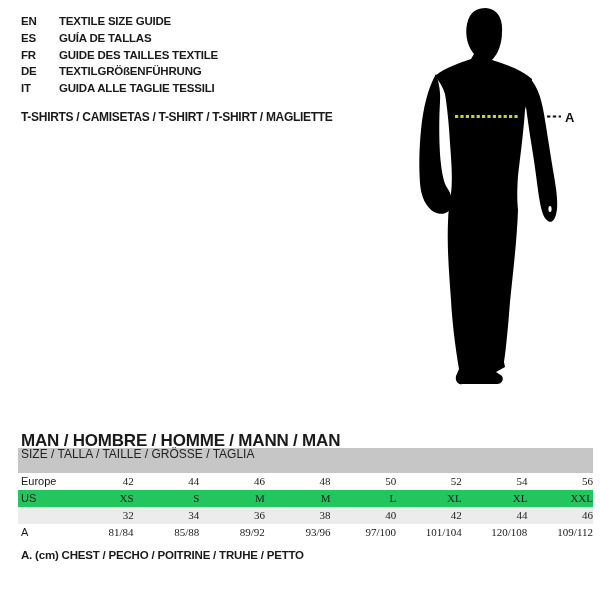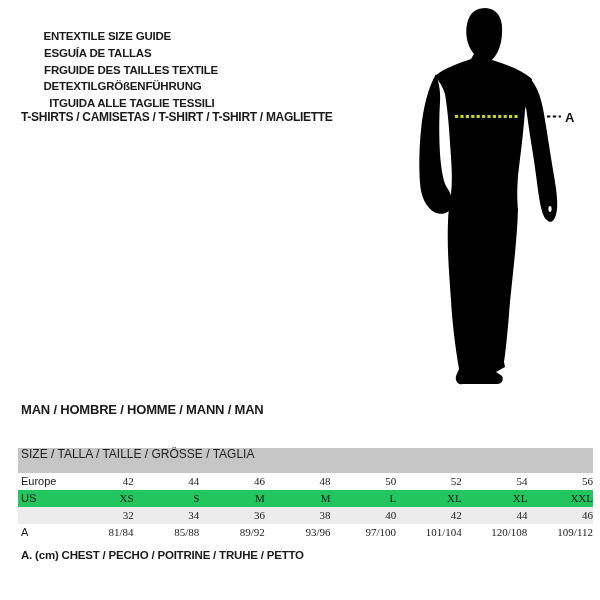--- a/index.html
+++ b/index.html
@@ -1,29 +1,29 @@
 <!DOCTYPE html>
 <html><head>
 <meta charset="utf-8">
 <style>
   html,body{margin:0;padding:0;background:#fff;}
   .page{
     position:relative;width:600px;height:600px;background:#ffffff;overflow:hidden;
     font-family:"Liberation Sans",sans-serif;color:#1a1a1a;
   }
   
-  .lang-list{position:absolute;left:21px;top:28px;text-align:right;}
+  .lang-list{position:absolute;left:21px;top:13px;}
   .lang-row{display:flex;height:16.7px;align-items:center;font-weight:bold;font-size:11.5px;letter-spacing:-0.2px;}
   .lang-code{width:38px;flex:0 0 38px;}
   
   .categories{position:absolute;left:21px;top:109px;font-weight:bold;font-size:12px;line-height:17px;letter-spacing:-0.3px;}
   
   .figure{position:absolute;left:410px;top:0;width:190px;height:400px;}
   
-  .section-title{position:absolute;left:21px;top:402px;font-weight:bold;font-size:13px;letter-spacing:-0.2px;}
+  .section-title{position:absolute;left:21px;top:431px;font-weight:bold;font-size:17px;letter-spacing:-0.2px;}
   
   .size-table{position:absolute;left:18px;top:448px;width:575px;font-size:11px;}
   .table-header{height:25px;line-height:13px;padding-left:3px;font-size:12px;color:#222;}
   .size-row{display:grid;grid-template-columns:50px repeat(8,1fr);height:17px;line-height:17px;}
   .size-row .row-label{padding-left:3px;text-align:left;}
   .size-row .cell{text-align:right;font-family:Liberation Serif, serif;}
   
   .footnote{position:absolute;left:21px;top:549px;font-weight:bold;font-size:11.5px;letter-spacing:-0.2px;text-align:center;}
 </style>
 </head>

